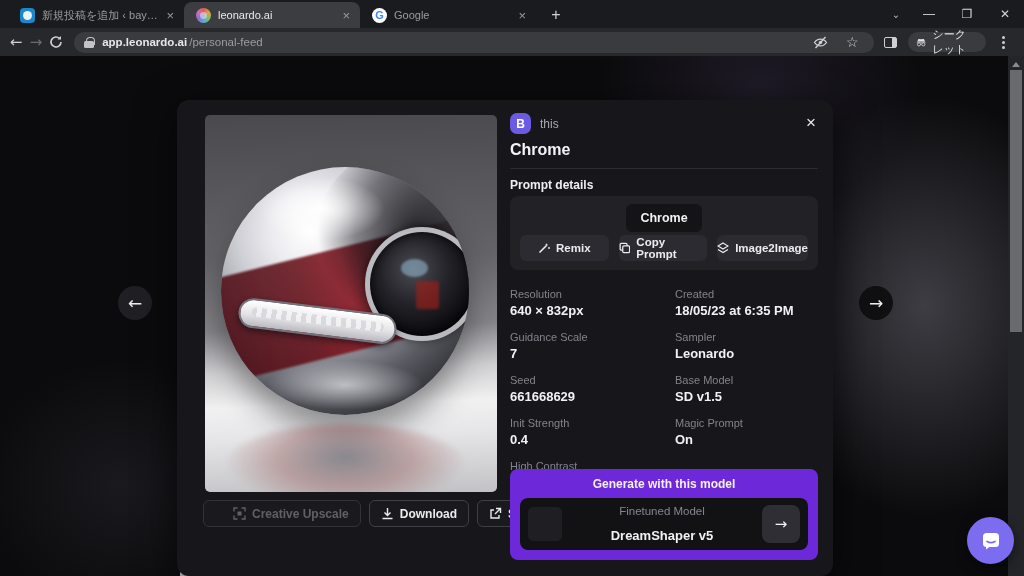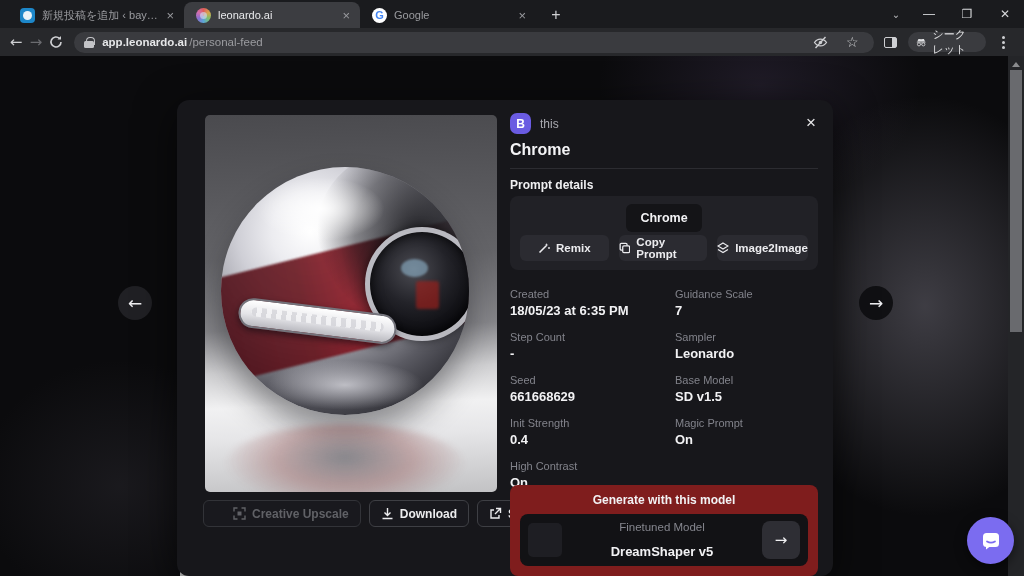--- a/index.html
+++ b/index.html
@@ -105,21 +105,21 @@
   .prompt-box { position: absolute; left: 0; top: 96px; width: 100%; height: 74px; background: #212126; border-radius: 8px; padding: 8px 10px; }
   .prompt-chip { margin: 0 auto; width: max-content; background: #141417; border-radius: 6px; color: #f2f2f4; font-size: 12.5px; font-weight: bold; padding: 7px 14px; }
   .prompt-actions { position: absolute; left: 10px; right: 10px; bottom: 9px; display: flex; gap: 10px; }
   .p-btn { flex: 1; height: 26px; background: #2b2b31; border-radius: 6px; color: #ececef; font-size: 11.5px; font-weight: bold; display: flex; align-items: center; justify-content: center; gap: 6px; cursor: pointer; }
   .p-btn svg { display: block; }
 
   .meta-grid { position: absolute; left: 0; top: 188px; width: 100%; display: grid; grid-template-columns: 165px 1fr; row-gap: 13px; }
   .meta-label { color: #82838b; font-size: 11px; }
   .meta-value { color: #f2f2f4; font-size: 13px; font-weight: bold; margin-top: 3px; }
 
-  .gen-box { position: absolute; left: 0; top: 385px; width: 100%; height: 91px; background: #7f1d1d; border-radius: 8px; padding: 8px 10px; }
+  .gen-box { position: absolute; left: 0; top: 369px; width: 100%; height: 91px; background: #6d28d9; border-radius: 8px; padding: 8px 10px; }
   .gen-box .heading { text-align: center; color: #f2f2f4; font-size: 12px; font-weight: bold; }
   .model-row { position: absolute; left: 10px; right: 10px; top: 29px; height: 52px; background: #121215; border-radius: 8px; display: flex; align-items: center; padding: 0 8px; gap: 10px; text-align: center; }
   .model-thumb { width: 34px; height: 34px; border-radius: 5px; background: #1e1e23; }
   .model-texts { flex: 1; }
   .model-type { color: #85868e; font-size: 11.5px; }
   .model-name { color: #f2f2f4; font-size: 13px; font-weight: bold; margin-top: 11px; }
   .model-go { width: 38px; height: 38px; border-radius: 8px; background: #2e2e34; color: #f0f0f2; font-size: 15px; display: flex; align-items: center; justify-content: center; font-family: "DejaVu Sans", sans-serif; cursor: pointer; }
 
   
   .intercom { position: absolute; left: 967px; top: 461px; width: 47px; height: 47px; border-radius: 50%; background: #7b6cf0; display: flex; align-items: center; justify-content: center; cursor: pointer; box-shadow: 0 4px 12px rgba(0,0,0,.5); }
@@ -283,30 +283,30 @@
                 <path d="M6 1L11 4 6 7 1 4z" fill="none" stroke="#ececef" stroke-width="1.2"></path>
                 <path d="M1 7.5L6 10.5 11 7.5" fill="none" stroke="#ececef" stroke-width="1.2"></path>
               </svg>
             <span>Image2Image</span>
           </div>
         </div>
       </div>
 
       <div class="meta-grid">
         <div>
+            <div class="meta-label">Resolution</div>
+            <div class="meta-value">640 × 832px</div>
+          </div>
+        <div>
             <div class="meta-label">Created</div>
             <div class="meta-value">18/05/23 at 6:35 PM</div>
           </div>
         <div>
             <div class="meta-label">Guidance Scale</div>
             <div class="meta-value">7</div>
-          </div>
-        <div>
-            <div class="meta-label">Step Count</div>
-            <div class="meta-value">-</div>
           </div>
         <div>
             <div class="meta-label">Sampler</div>
             <div class="meta-value">Leonardo</div>
           </div>
         <div>
             <div class="meta-label">Seed</div>
             <div class="meta-value">661668629</div>
           </div>
         <div>

